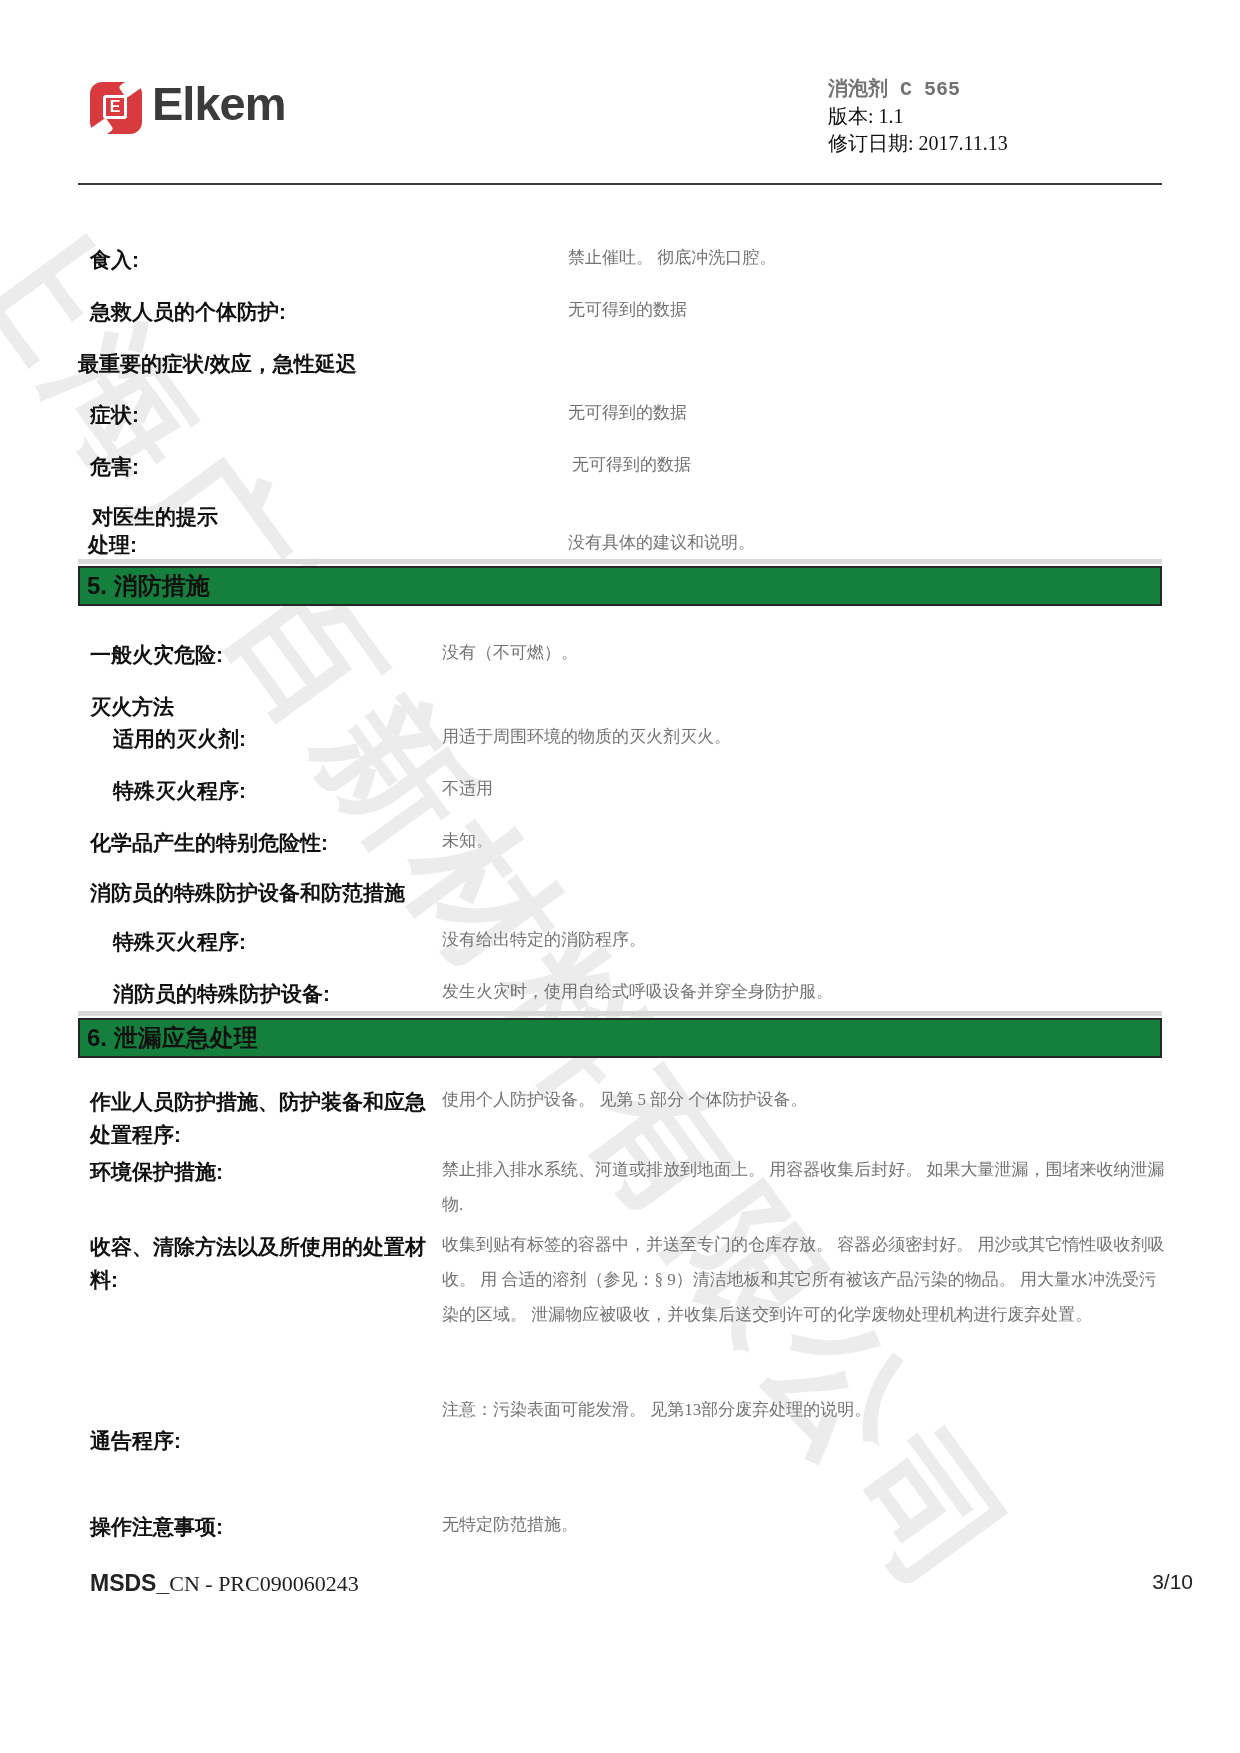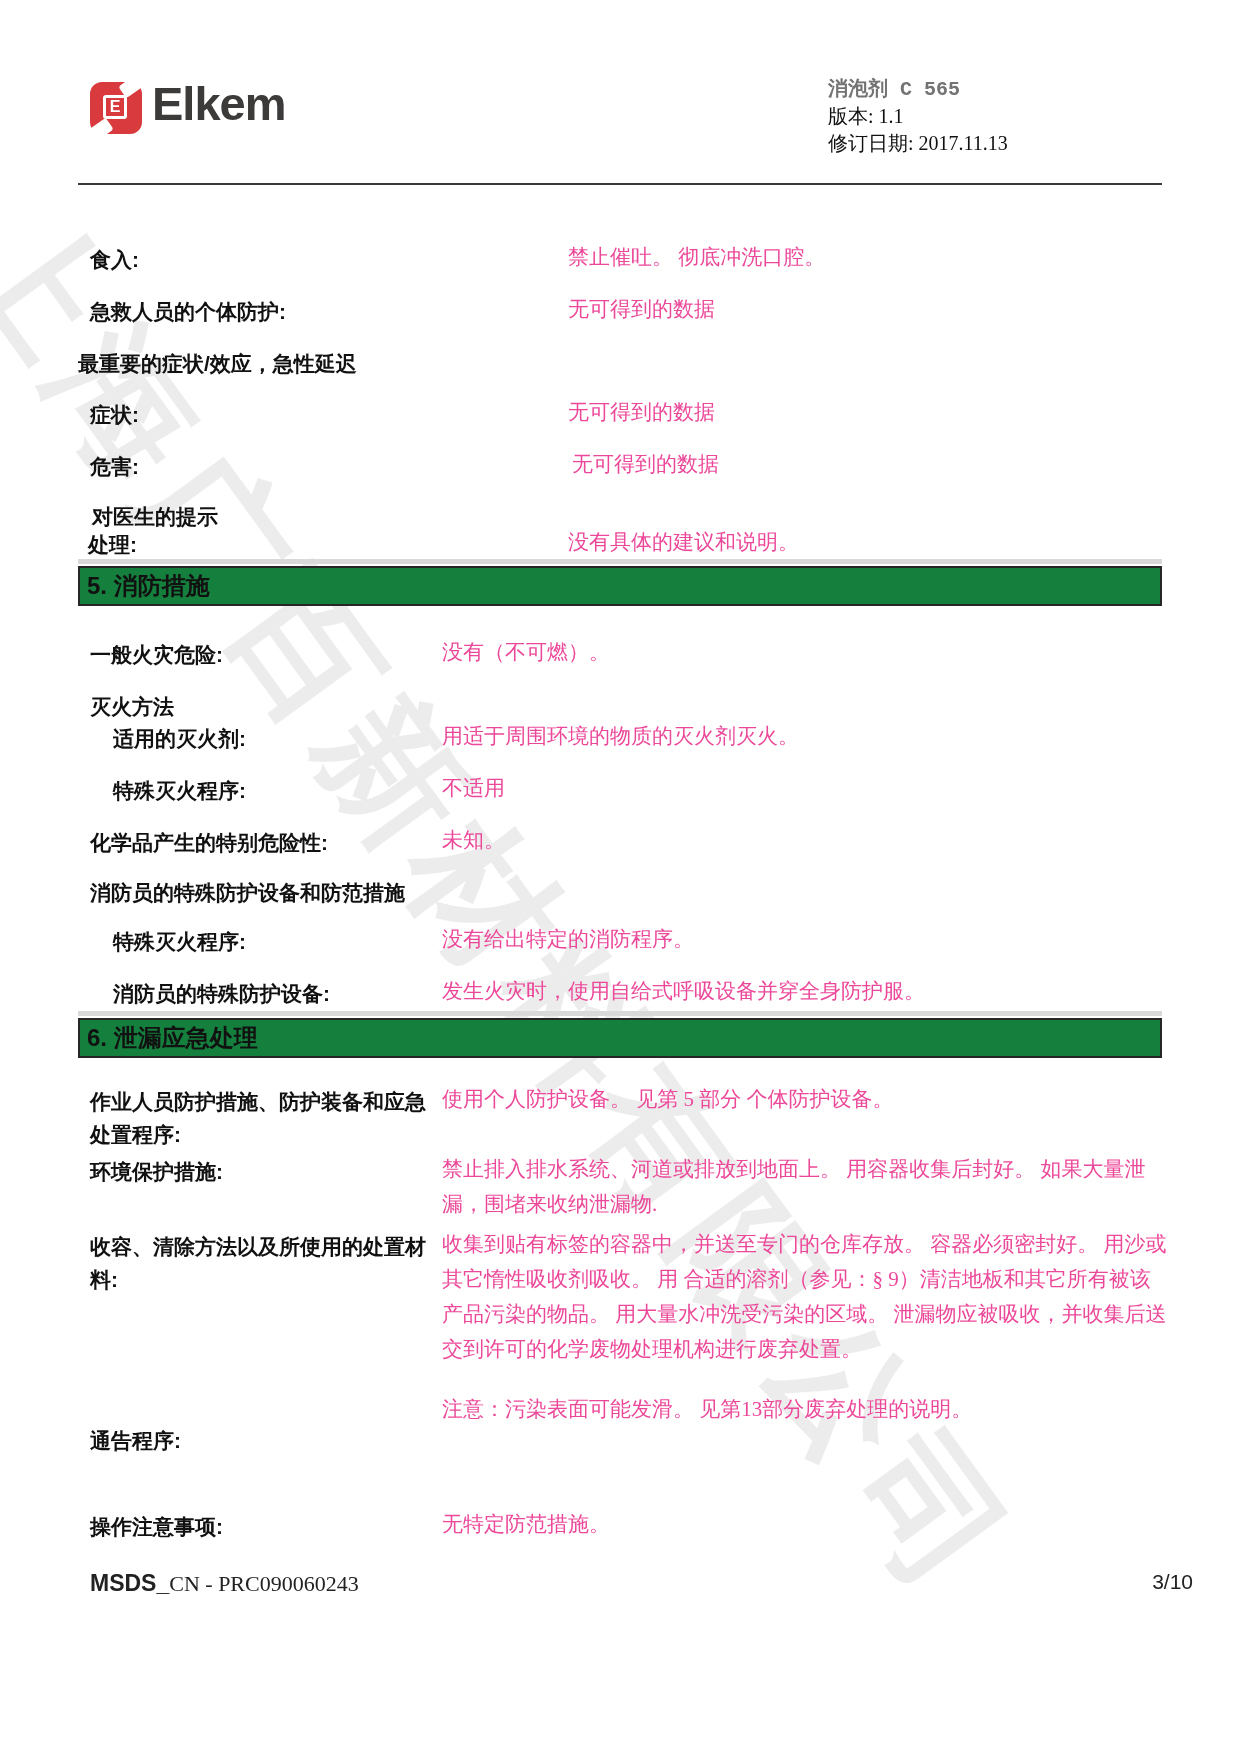--- a/index.html
+++ b/index.html
@@ -51,21 +51,21 @@
   .hdr-line{font-size:20px;color:#111;}
   .header-rule{position:absolute;left:78px;top:183px;width:1084px;height:0;border-top:2px solid #3a3a3a;z-index:2;}
   
   .lbl{
     position:absolute;z-index:2;
     font-family:"Liberation Sans","DejaVu Sans",sans-serif;
     font-weight:700;font-size:21px;line-height:33px;color:#111;
   }
   .val{
     position:absolute;z-index:2;
-    font-size:21px;line-height:35px;color:#ec4899;
+    font-size:17px;line-height:35px;color:#737373;
   }
   .xA{left:568px;}           
   .xB{left:442px;}           
   .lA{left:90px;}            
   .lI{left:113px;}           
   .lH{left:78px;}            
   .wlbl{width:338px;}        
   .wval{width:728px;}        
   
   .secbox{

